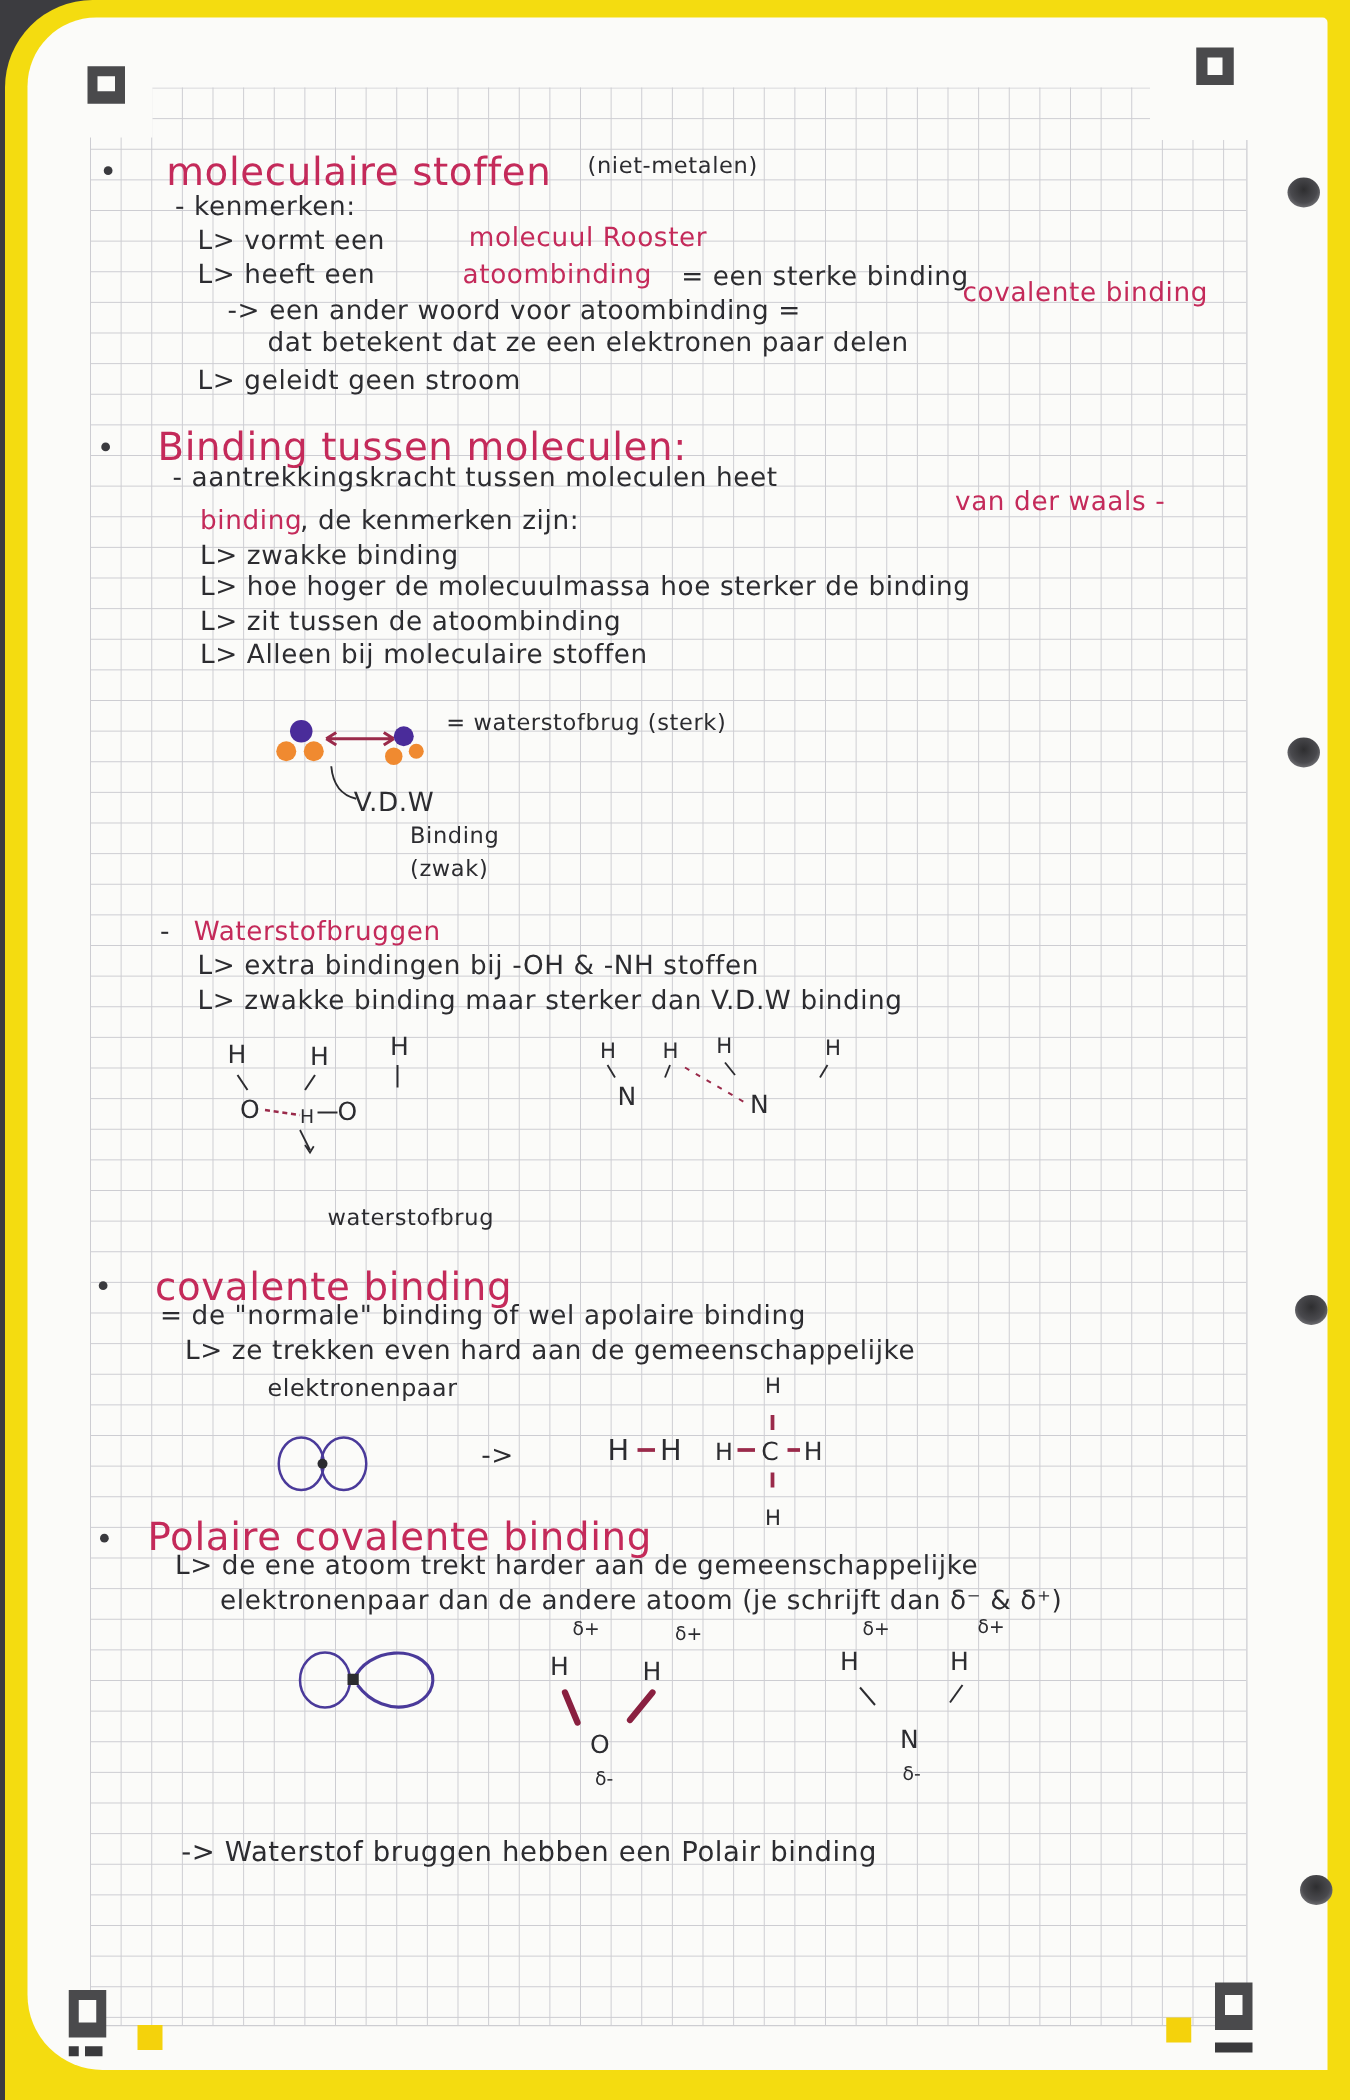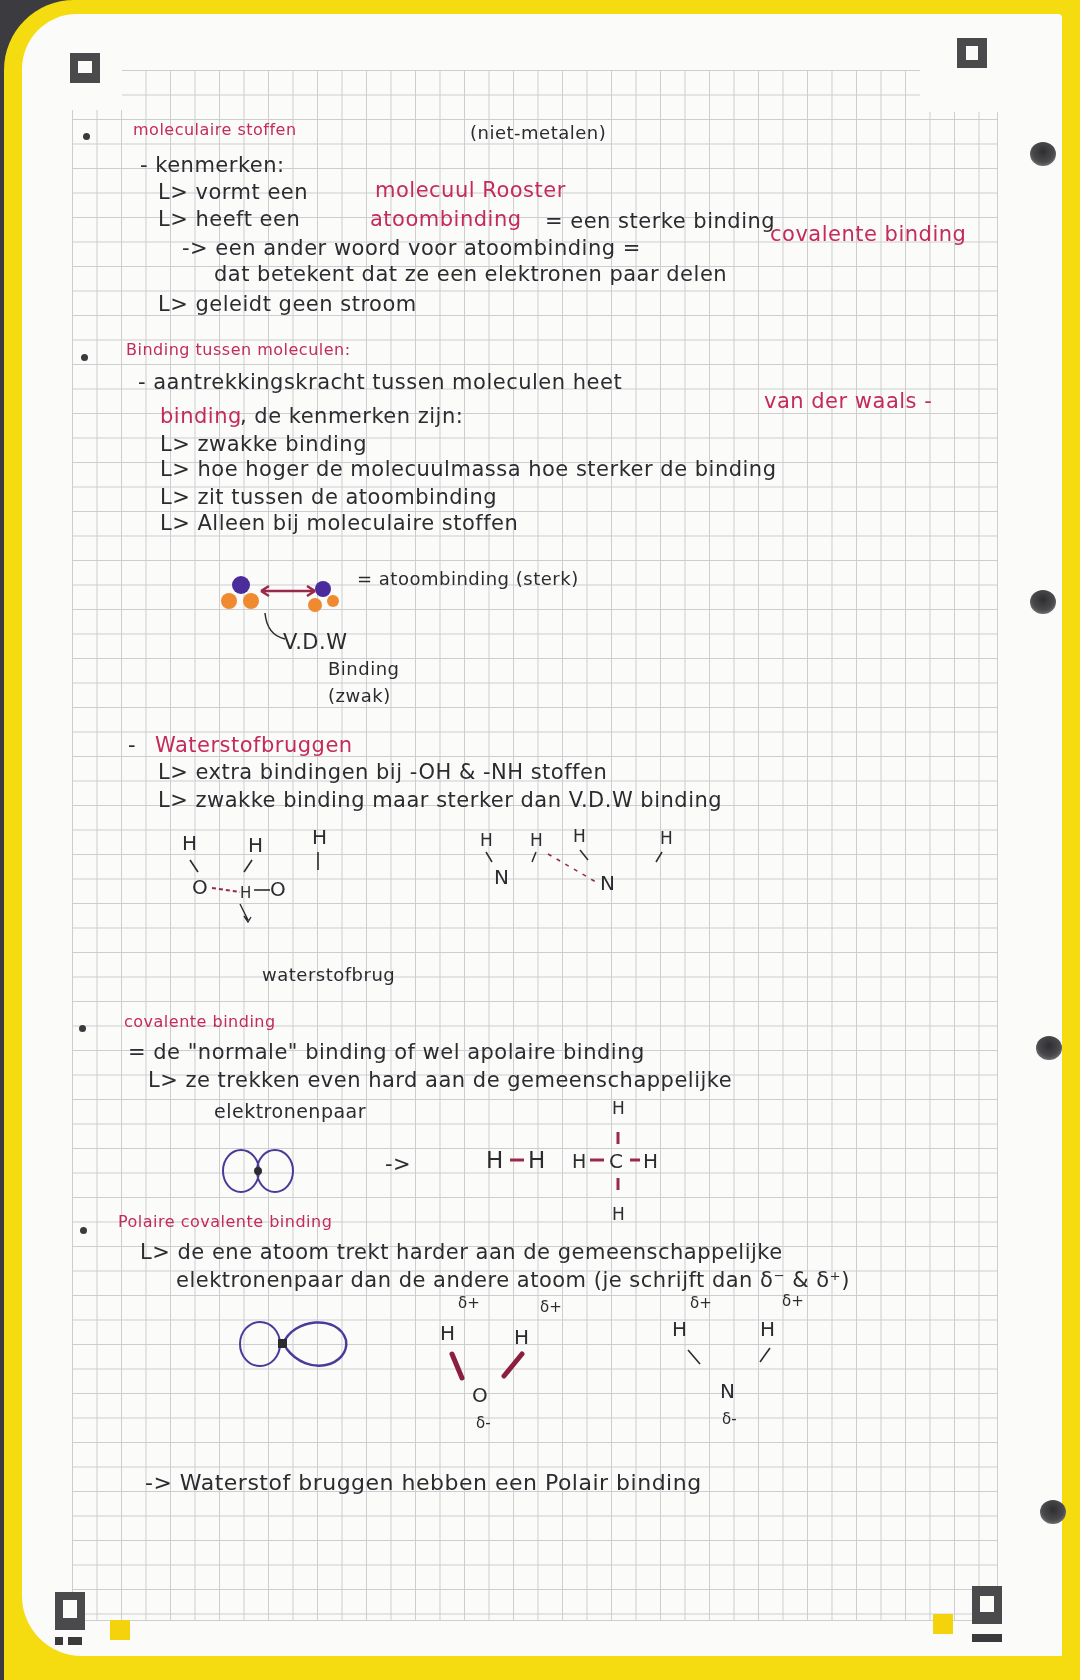--- a/index.html
+++ b/index.html
@@ -52,21 +52,21 @@
   }
   .bullet {
     position: absolute; width: 7px; height: 7px; border-radius: 50%; background: #3a3a3e;
   }
   .t {
     position: absolute; white-space: nowrap;
     font-family: "DejaVu Sans", sans-serif;
     font-size: 21px; color: #2c2c30; letter-spacing: 0.5px;
   }
   .pink { color: #c42a5a; }
-  .head { font-size: 16px; }
+  .head { font-size: 31px; }
   .small { font-size: 18px; }
   svg { position: absolute; overflow: visible; }
   .chem { font-family: "DejaVu Sans", sans-serif; fill: #2c2c30; font-size: 20px; }
   .sup { font-family: "DejaVu Sans", sans-serif; fill: #2c2c30; font-size: 15px; }
 </style>
 </head>
 <body>
 
 <div class="yellow-frame"></div>
 <div class="paper"></div>
@@ -131,21 +131,21 @@
   <svg style="left:215px;top:565px;" width="140" height="60">
     <circle cx="26" cy="20" r="9" fill="#4a2c9a"></circle>
     <circle cx="14" cy="36" r="8" fill="#f08a30"></circle>
     <circle cx="36" cy="36" r="8" fill="#f08a30"></circle>
     <path d="M46 26 L100 26 M46 26 l8 -5 M46 26 l8 5 M100 26 l-8 -5 M100 26 l-8 5" stroke="#9a2a4a" stroke-width="2.5" fill="none"></path>
     <circle cx="108" cy="24" r="8" fill="#4a2c9a"></circle>
     <circle cx="100" cy="40" r="7" fill="#f08a30"></circle>
     <circle cx="118" cy="36" r="6" fill="#f08a30"></circle>
     <path d="M50 48 Q52 70 70 74" stroke="#2c2c30" stroke-width="1.5" fill="none"></path>
   </svg>
-  <span class="t" style="left:357px;top:568px;font-size:18px;">= atoombinding (sterk)</span>
+  <span class="t" style="left:357px;top:568px;font-size:18px;">= waterstofbrug (sterk)</span>
   <span class="t" style="left:283px;top:630px;font-size:21px;">V.D.W</span>
   <span class="t small" style="left:328px;top:658px;">Binding</span>
   <span class="t small" style="left:328px;top:685px;">(zwak)</span>
 </div>
 
 <div>
   <span class="t" style="left:128px;top:733px;">-</span>
   <span class="t pink" style="left:155px;top:733px;">Waterstofbruggen</span>
   <span class="t" style="left:158px;top:760px;">L&gt; extra bindingen bij -OH &amp; -NH stoffen</span>
   <span class="t" style="left:158px;top:788px;">L&gt; zwakke binding maar sterker dan V.D.W binding</span>

